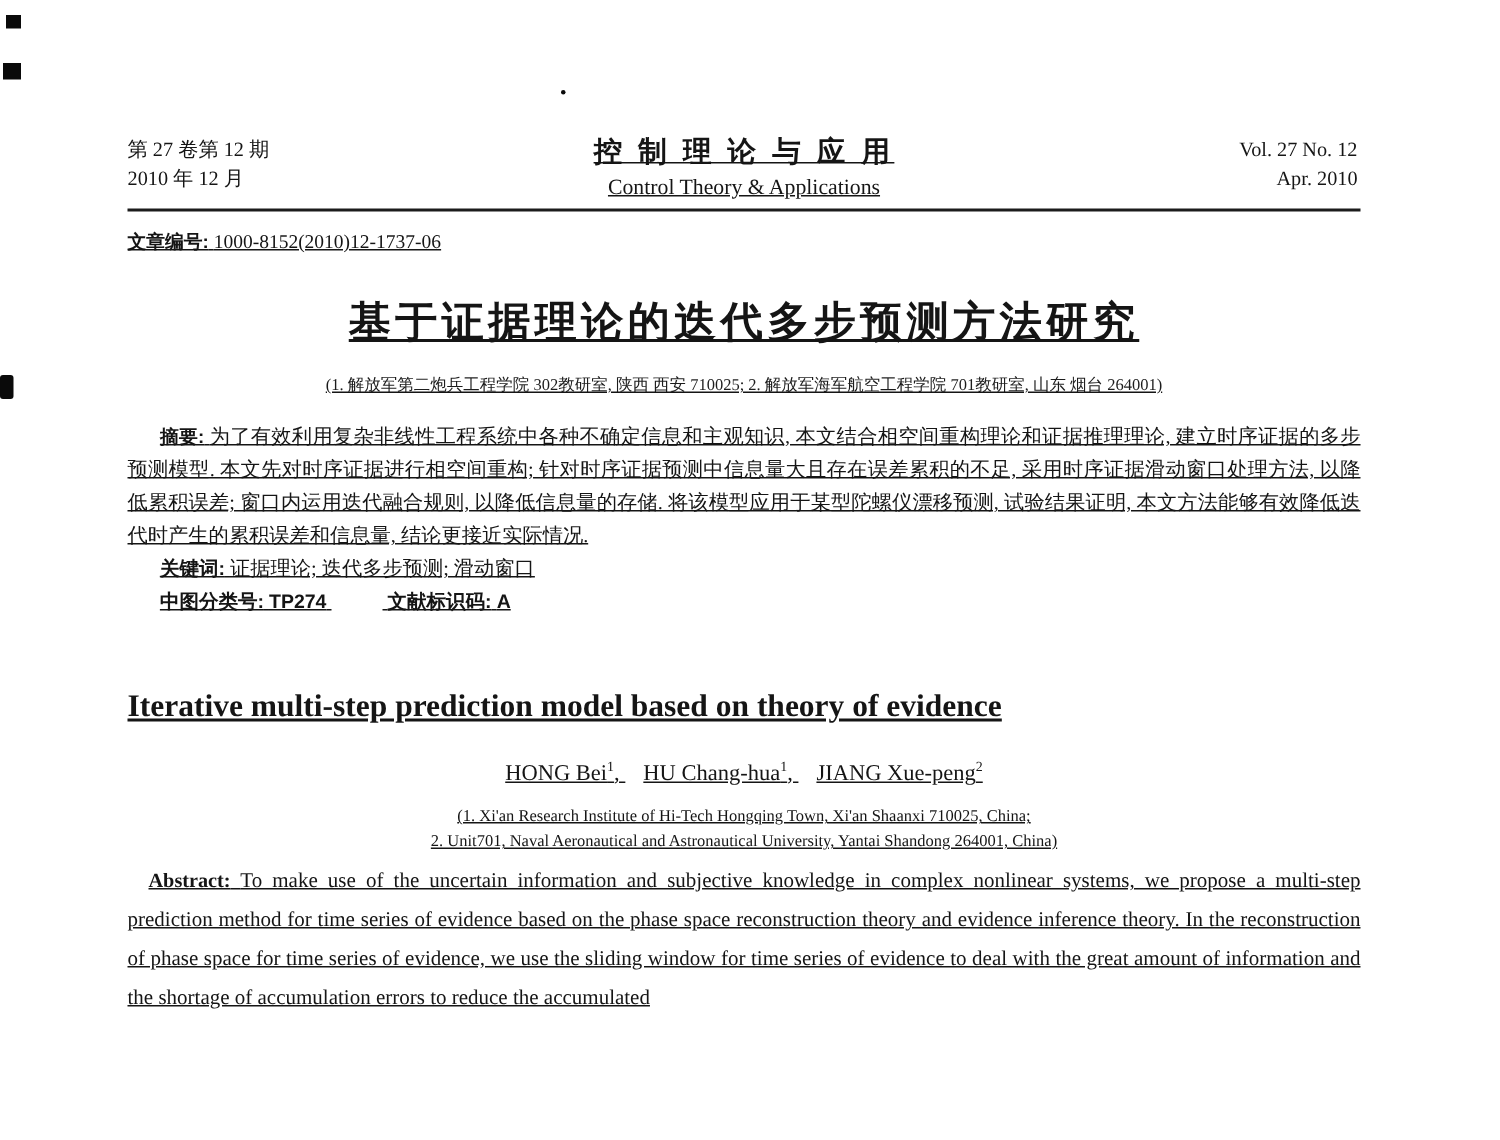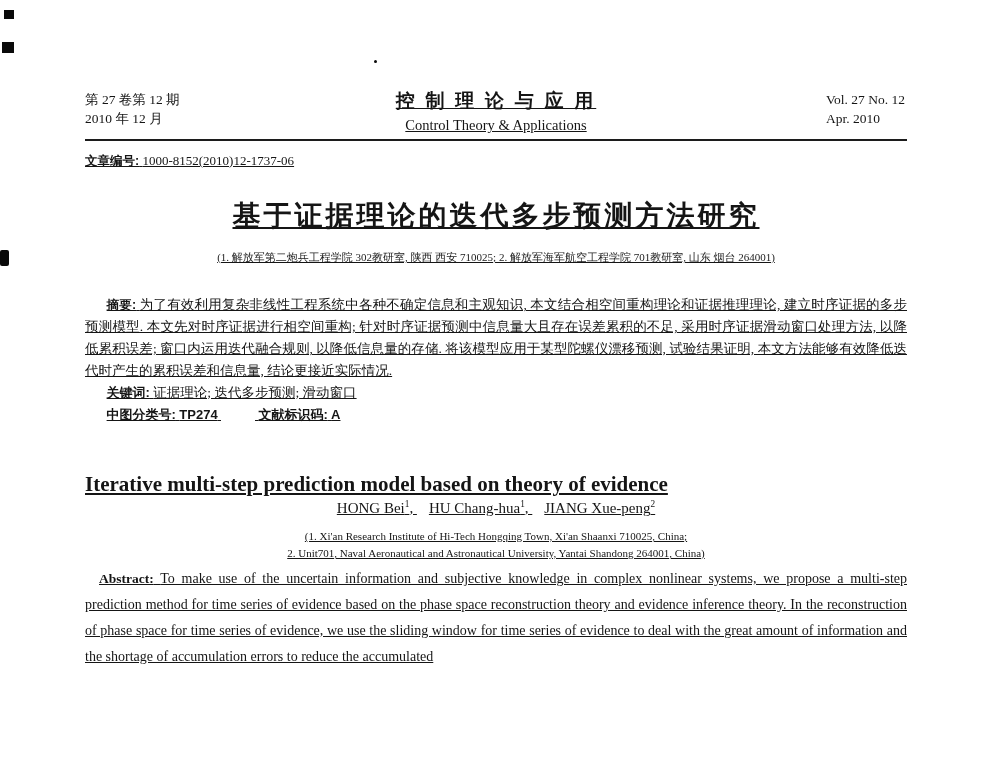--- a/index.html
+++ b/index.html
@@ -24,21 +24,21 @@
   
   .artifact { position: absolute; background: #0a0a0a; }
   .a1 { left: 4px;  top: 10px;  width: 10px; height: 9px; }
   .a2 { left: 2px;  top: 42px;  width: 12px; height: 11px; }
   .a3 { left: 0px;  top: 250px; width: 9px;  height: 16px; border-radius: 2px; }
   .a4 { left: 374px; top: 60px; width: 3px;  height: 3px; border-radius: 50%; }
 
   
   .header { position: relative; height: 44px; }
   .h-left  { position: absolute; left: 0; top: 2px; font-size: 13.5px; line-height: 19px; }
-  .h-right { position: absolute; right: 2px; top: 2px; font-size: 13.5px; line-height: 19px; text-align: left; }
+  .h-right { position: absolute; right: 2px; top: 2px; font-size: 13.5px; line-height: 19px; text-align: right; }
   .h-center { text-align: center; }
   .journal-cn {
     font-size: 19px; font-weight: 700; letter-spacing: 3px;
     font-family: "Liberation Serif", "DejaVu Serif", serif;
   }
   .journal-en { font-size: 14.5px; margin-top: 3px; }
 
   .rule { margin-top: 7px; border-bottom: 2.5px solid #1c1c1c; }
 
   .article-number { margin-top: 12px; font-size: 13px; }
@@ -68,21 +68,21 @@
 
   .aff-cn {
     margin-top: 14px;
     text-align: center;
     font-size: 11px;
     line-height: 14px;
     color: #1c1c1c;
   }
 
   .abstract-cn {
-    margin-top: 30px;
+    margin-top: 16px;
     text-align: justify;
     font-size: 13.5px;
     line-height: 22px;
     text-indent: 1.6em;
   }
   .kw-line, .clc-line {
     font-size: 13.5px;
     line-height: 22px;
     padding-left: 1.6em;
   }
@@ -91,20 +91,21 @@
   .clc-gap { display: inline-block; width: 34px; }
 
   .title-en {
     margin-top: 44px;
     text-align: left;
     font-size: 21px;
     font-weight: 700;
     line-height: 28px;
   }
   .authors-en {
+    margin-top: 22px;
     text-align: center;
     font-size: 15px;
     line-height: 20px;
   }
   .authors-en .author { margin: 0 6px; }
   .aff-en {
     margin-top: 10px;
     text-align: center;
     font-size: 11px;
     line-height: 17px;

